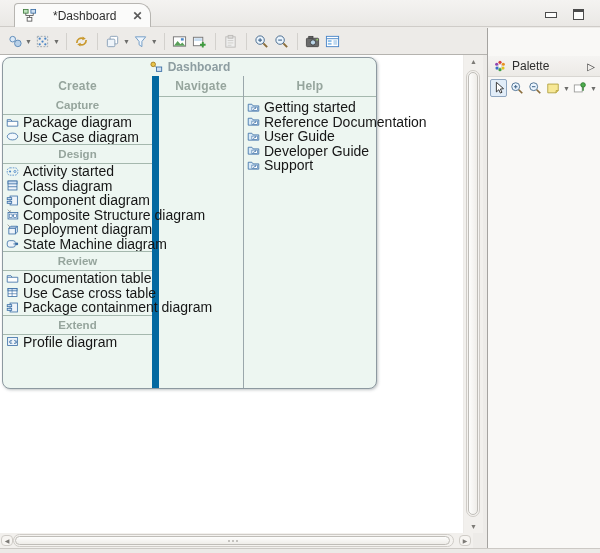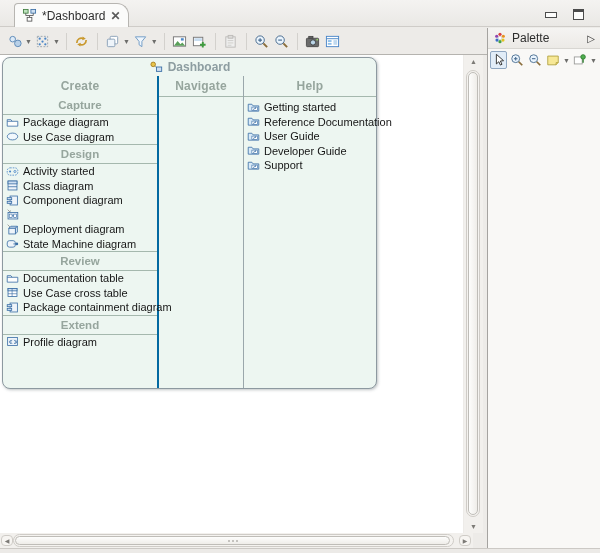--- a/index.html
+++ b/index.html
@@ -6,21 +6,21 @@
   html,body { width:600px; height:553px; overflow:hidden; }
   body { font-family:"Liberation Sans", sans-serif; background:#edebe8; position:relative; }
 
   
   .window { position:absolute; inset:0; background:#edebe8; }
 
   .tabbar { position:absolute; left:0; top:0; width:600px; height:27px;
             background:linear-gradient(#f4f3f1,#eae8e5); border-bottom:1px solid #cfccc8; }
   .tab { position:absolute; left:14px; top:3px; height:24px; background:#fbfbfa;
          border:1px solid #b7b5b1; border-bottom:none; border-radius:4px 12px 0 0;
-         display:flex; align-items:center; gap:5px; padding:0 8px 0 7px; }
+         display:flex; align-items:center; gap:16px; padding:0 8px 0 7px; }
   .tab-title { font-size:12px; color:#2e2e2e; }
   .tab-close { font-size:12px; color:#5a5a5a; font-weight:bold; line-height:1; cursor:pointer; }
   .winbtns { position:absolute; right:16px; top:9px; display:flex; gap:16px; align-items:center; }
   .btn-min { width:12px; height:6px; border:1px solid #4c4c4c; background:#fdfdfc; }
   .btn-max { width:11px; height:11px; border:1px solid #4c4c4c; border-top:3px solid #4c4c4c; background:#fdfdfc; }
 
   
   .toolbar { position:absolute; left:0; top:28px; width:487px; height:26px;
              display:flex; align-items:center; padding-left:5px; }
   .tbtn { width:20px; height:20px; display:flex; align-items:center; justify-content:center; border-radius:2px; }
@@ -55,46 +55,46 @@
   .hthumb i { width:2px; height:2px; border-radius:50%; background:#b4b2ae; }
   .harrow { position:absolute; top:2px; width:12px; height:11px; border:1px solid #cfccc7; border-radius:4px;
             background:#f7f5f2; font-size:6px; color:#7c7a76; display:flex; align-items:center; justify-content:center; }
   .bottomstrip { position:absolute; left:0; top:548px; width:600px; height:5px;
                  background:#eceae7; border-top:1px solid #ccc9c5; }
 
   
   .palette { position:absolute; left:487px; top:28px; width:113px; height:520px;
              background:#f9f8f6; border-left:1px solid #a5a3a0; }
   .pal-header { height:21px; display:flex; align-items:center; gap:5px; padding:0 5px;
-                background:linear-gradient(#f5f4f2,#eceae6); border-bottom:1px solid #d8d6d2; }
+                background:linear-gradient(#f5f4f2,#eceae6); border-bottom:1px solid #d8d6d2;margin-top:28px; }
   .pal-title { font-size:12px; color:#2e2e2e; flex:1; }
   .pal-expand { font-size:10px; color:#333; }
   .pal-tools { height:22px; display:flex; align-items:center; padding:1px 2px; gap:1px; }
   .ptool { width:18px; height:18px; display:flex; align-items:center; justify-content:center; border-radius:2px; }
   .ptool.selected { border:1px solid #8fa6c0; background:#e2edf8; }
   .ptool svg { width:14px; height:14px; }
 
   
   .dash { position:absolute; left:2px; top:2px; width:375px; height:332px;
           background:#edf6f1; border:1px solid #8d99a0; border-radius:8px;
           box-shadow:1px 1px 3px rgba(110,120,125,.45); display:flex; flex-direction:column; }
   .dash-title { height:18px; display:flex; align-items:center; justify-content:center; gap:5px;
                 font-weight:bold; font-size:12px; color:#8d9da1; }
   .dash-cols { flex:1; display:flex; }
   .col { display:flex; flex-direction:column; }
-  .col-create  { width:156px; border-right:2px solid #0369a1; }
+  .col-create  { width:156px; border-right:7px solid #0369a1; }
   .col-nav     { width:85px;  border-right:1px solid #9aa7ab; }
   .col-help    { width:132px; }
   .colheader { height:20px; line-height:20px; text-align:center; font-weight:bold;
                font-size:12px; color:#96a59d; letter-spacing:.2px; }
   .subheader { height:18px; line-height:18px; text-align:center; font-weight:bold;
                font-size:11.5px; color:#96a59d; }
   .sep { border:none; border-top:1px solid #a5b8ae; height:0; }
   .item { display:flex; align-items:center; gap:4px; height:14.5px; padding-left:3px;
-          font-size:11px; color:#161616; white-space:nowrap; cursor:pointer; }
+          font-size:14px; color:#161616; white-space:nowrap; cursor:pointer; }
   .item .icn { width:13px; height:13px; flex:none; }
   .help-items { padding-top:3px; }
 </style>
 </head>
 <body>
 
 <svg width="0" height="0" style="position:absolute">
   <defs>
     <symbol id="i-folder" viewBox="0 0 16 16">
       <path d="M1.5 12.5 V4.5 h4.5 l1.5 2 h7 v6 Z" fill="#fdfdfd" stroke="#3a6ea5"></path>
@@ -392,20 +392,21 @@
           <div class="item">
             <svg class="icn">
                 <use href="#i-component"></use>
               </svg>
             <span>Component diagram</span>
           </div>
           <div class="item">
             <svg class="icn">
                 <use href="#i-composite"></use>
               </svg>
+            <span>Composite Structure diagram</span>
           </div>
           <div class="item">
             <svg class="icn">
                 <use href="#i-deployment"></use>
               </svg>
             <span>Deployment diagram</span>
           </div>
           <div class="item">
             <svg class="icn">
                 <use href="#i-statemachine"></use>

